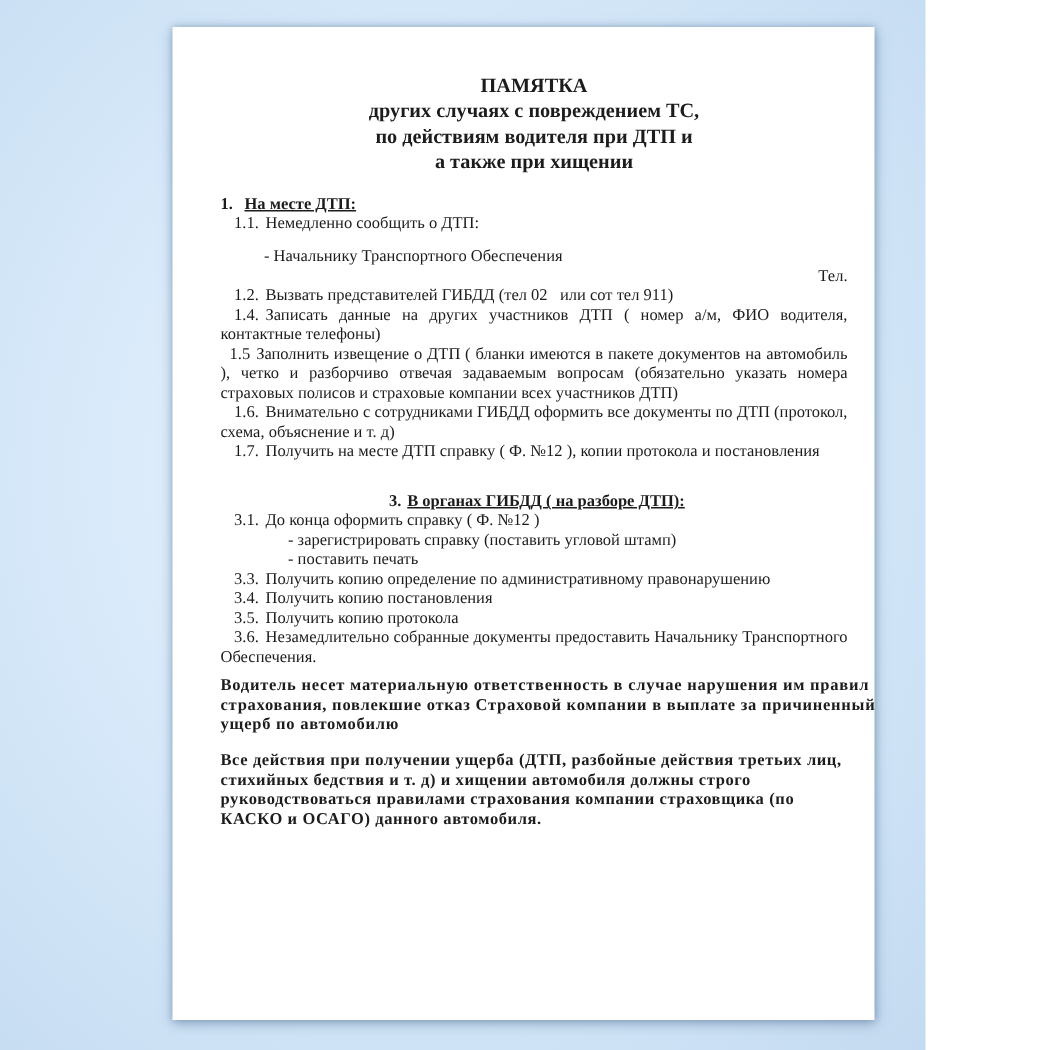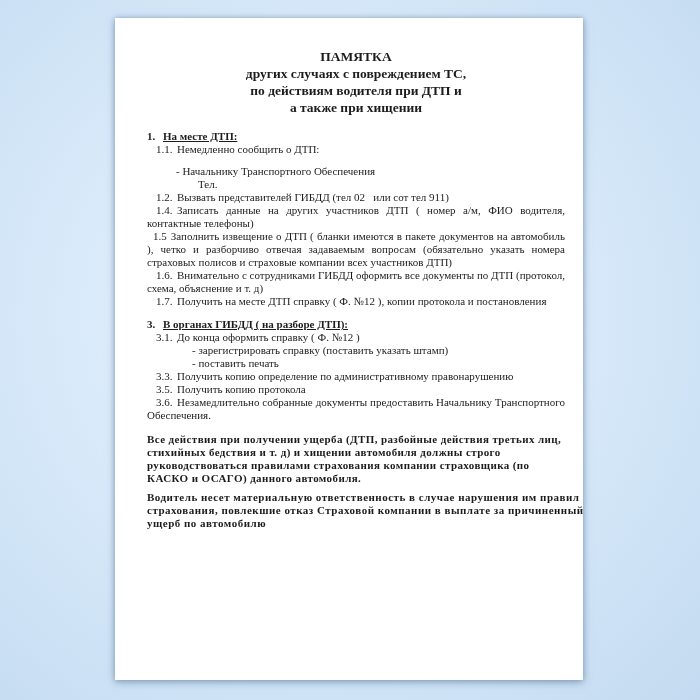--- a/index.html
+++ b/index.html
@@ -1,42 +1,42 @@
 <!DOCTYPE html>
 <html><head>
 <meta charset="utf-8">
 <style>
   html,body { margin:0; padding:0; }
   .stage {
-    position:relative; width:700px; height:700px; overflow:hidden;
+    position:relative; width:617px; height:700px; overflow:hidden;
     background: radial-gradient(ellipse at 45% 45%, #eaf3fc 0%, #d9eafa 45%, #cde2f5 75%, #c4daf0 100%);
     font-family:"Liberation Serif", serif;
   }
   .paper {
     position:absolute; left:115px; top:18px; width:468px; height:662px;
     background:#ffffff; box-sizing:border-box;
     padding:30px 18px 0 32px;
     box-shadow: 0 2px 8px rgba(90,120,155,.6), 0 0 4px rgba(90,120,155,.35);
     color:#1c1c1c; font-size:11px; line-height:13px;
   }
   .title { text-align:center; font-weight:bold; font-size:13.5px; line-height:17px; }
   .h-row { font-weight:bold; margin-top:14px;text-decoration:underline; }
-  .h-row.h3 { margin-top:10px; }
+  .h-row.h3 { margin-top:20px;text-align:center; }
   .hnum { display:inline-block; min-width:16px; }
   p.item { margin:0; text-indent:9px; text-align:justify; }
   .inum { display:inline-block; min-width:21px; text-indent:0; }
   .inum0 { margin-right:4px; }
   p.item.flow { text-indent:6px; }
   .mt12 { margin-top:12px; }
   .mt11 { margin-top:11px; }
   .mt7 { margin-top:7px; }
   .mt5 { margin-top:5px; }
   .sub-d { margin-left:17px; }
   .sub-n { margin-left:29px; margin-top:9px; }
-  .sub-t { margin-left:51px; }
+  .sub-t { margin-left:66px;text-align:right; }
   .sub-r { margin-left:45px; }
   .para2 { margin-top:24px; text-align:justify; text-indent:2px; }
   .para2 .bold { font-weight:bold; }
   .pnum { display:inline-block; min-width:15px; text-indent:0; }
   .footer { font-weight:bold; letter-spacing:0.4px; margin-top:11px; }
   .footer.f2 { margin-top:6px; letter-spacing:0.5px; }
   .footer div { white-space:nowrap; }
 </style>
 </head>
 <body>
@@ -60,34 +60,35 @@
     <p class="item mt7"><span class="inum">1.2.</span><span>Вызвать представителей ГИБДД (тел 02&nbsp;&nbsp; или сот тел 911)</span></p>
     <p class="item"><span class="inum">1.4.</span><span>Записать данные на других участников ДТП ( номер а/м, ФИО водителя, контактные телефоны)</span></p>
     <p class="item flow"><span class="inum0">1.5</span><span>Заполнить извещение о ДТП ( бланки имеются в пакете документов на автомобиль ), четко и разборчиво отвечая задаваемым вопросам (обязательно указать номера страховых полисов и страховые компании всех участников ДТП)</span></p>
     <p class="item"><span class="inum">1.6.</span><span>Внимательно с сотрудниками ГИБДД оформить все документы по ДТП (протокол, схема, объяснение и т. д)</span></p>
     <p class="item"><span class="inum">1.7.</span><span>Получить на месте ДТП справку ( Ф. №12 ), копии протокола и постановления</span></p>
 
 
     <div class="h-row h3"><span class="hnum">3.</span><span>В органах ГИБДД ( на разборе ДТП):</span></div>
 
     <p class="item mt11"><span class="inum">3.1.</span><span>До конца оформить справку ( Ф. №12 )</span></p>
-    <div class="sub-r">- зарегистрировать справку (поставить указать штамп)</div>
+    <div class="sub-r">- зарегистрировать справку (поставить угловой штамп)</div>
     <div class="sub-r">- поставить печать</div>
 
     <p class="item"><span class="inum">3.3.</span><span>Получить копию определение по административному правонарушению</span></p>
+    <p class="item"><span class="inum">3.4.</span><span>Получить копию постановления</span></p>
     <p class="item"><span class="inum">3.5.</span><span>Получить копию протокола</span></p>
     <p class="item"><span class="inum">3.6.</span><span>Незамедлительно собранные документы предоставить Начальнику Транспортного Обеспечения.</span></p>
+
+    <div class="footer f2">
+      <div>Водитель несет материальную ответственность в случае нарушения им правил</div>
+      <div>страхования, повлекшие отказ Страховой компании в выплате за причиненный</div>
+      <div>ущерб по автомобилю</div>
+    </div>
 
     <div class="footer">
       <div>Все действия при получении ущерба (ДТП, разбойные действия третьих лиц,</div>
       <div>стихийных бедствия и т. д) и хищении автомобиля должны строго</div>
       <div>руководствоваться правилами страхования компании страховщика (по</div>
       <div>КАСКО и ОСАГО) данного автомобиля.</div>
     </div>
 
-    <div class="footer f2">
-      <div>Водитель несет материальную ответственность в случае нарушения им правил</div>
-      <div>страхования, повлекшие отказ Страховой компании в выплате за причиненный</div>
-      <div>ущерб по автомобилю</div>
-    </div>
-
   </div>
 </div>
 
 </body></html>

